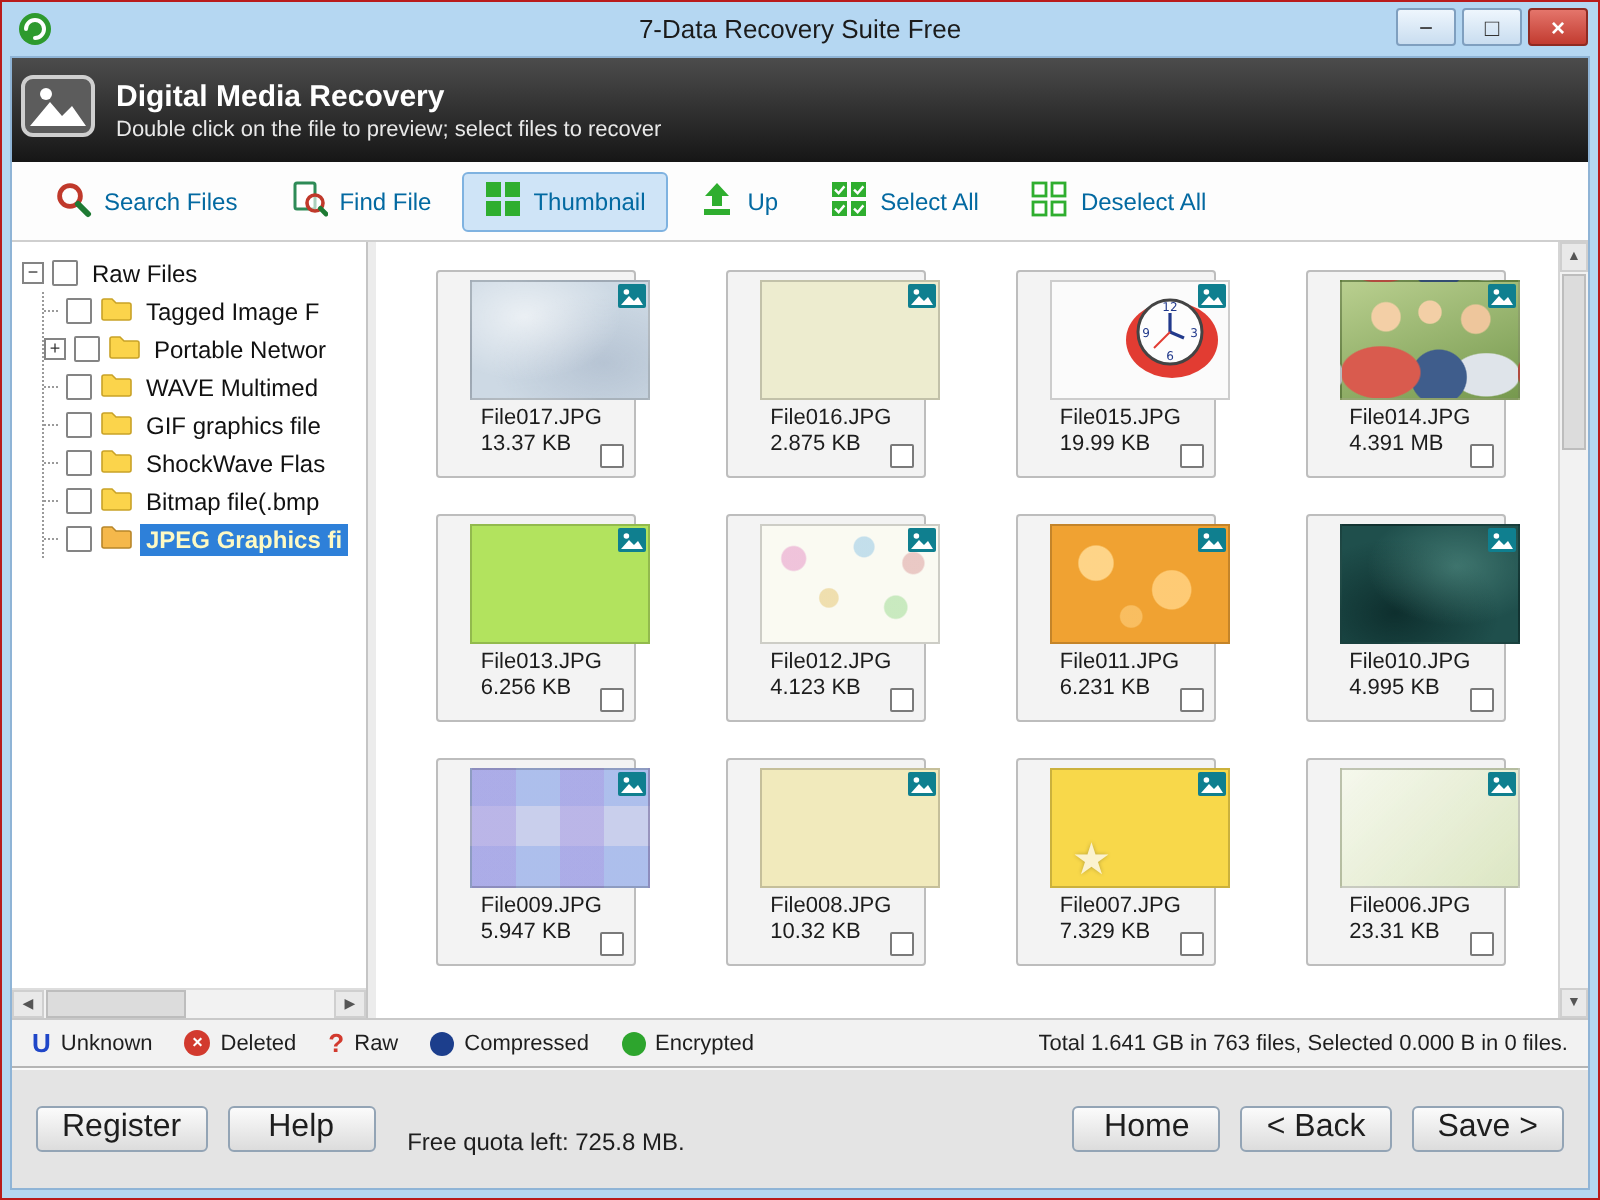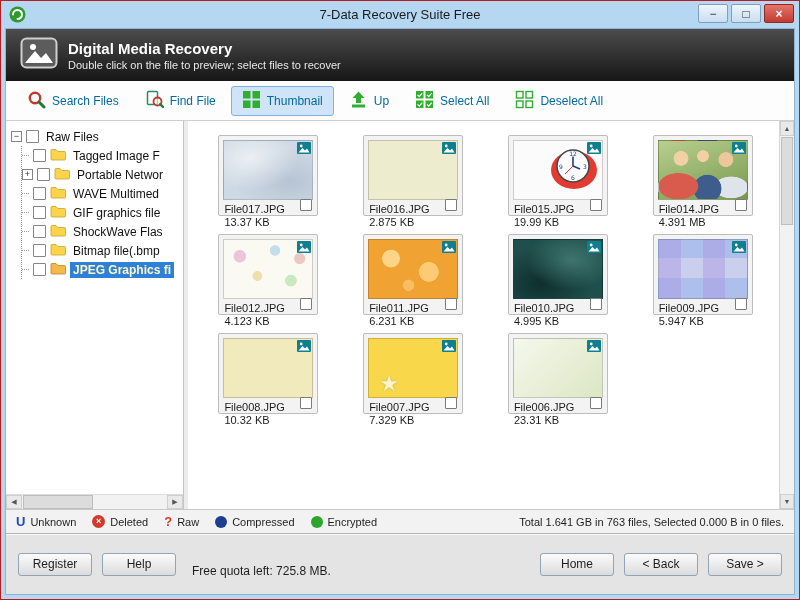--- a/index.html
+++ b/index.html
@@ -13,21 +13,21 @@
   .tb-title{position:absolute;left:0;right:0;text-align:center;font-size:13px;color:#1b1b1b;}
   .win-controls{position:absolute;right:5px;top:3px;display:flex;gap:3px;}
   .wc{width:30px;height:19px;display:flex;align-items:center;justify-content:center;font-size:12px;
       border:1px solid #7f9fbf;background:linear-gradient(#eef6fd,#c9ddf0);color:#333;border-radius:2px;cursor:default;}
   .wc.close{background:linear-gradient(#e4756b,#c23b30);border-color:#8f2a22;color:#fff;font-weight:bold;}
 
   
   .frame{flex:1;margin:0 4px 4px;border:1px solid #8fb4d6;background:#fff;display:flex;flex-direction:column;overflow:hidden;min-height:0;}
 
   
-  .banner{flex:0 0 52px;background:linear-gradient(#4c4c4c,#161616);display:flex;align-items:center;padding-left:14px;}
+  .banner{flex:0 0 52px;background:linear-gradient(#4c4c4c,#161616);display:flex;align-items:center;padding-left:4px;}
   .banner-text{margin-left:10px;}
   .banner-title{color:#fff;font-size:15px;font-weight:bold;line-height:19px;}
   .banner-sub{color:#e8e8e8;font-size:11px;line-height:14px;}
 
   
   .toolbar{flex:0 0 40px;background:#fdfdfd;border-bottom:1px solid #cfcfcf;display:flex;align-items:center;padding-left:10px;gap:4px;}
   .tb-btn{display:flex;align-items:center;gap:6px;height:30px;padding:0 10px;font-size:12px;color:#0369a1;
           border:1px solid transparent;border-radius:3px;cursor:default;}
   .tb-btn.active{background:#cfe4f7;border-color:#7fb2e0;}
 
@@ -43,21 +43,21 @@
   .flabel{padding:1px 3px;}
   .trow.selected .flabel{background:#2e80d9;color:#fef9c3;font-weight:bold;}
 
   .hscroll{position:absolute;bottom:0;left:0;right:0;height:15px;background:#f2f2f2;border-top:1px solid #ddd;display:flex;}
   .harrow{width:16px;height:14px;background:#e9e9e9;border:1px solid #cfcfcf;font-size:7px;display:flex;align-items:center;justify-content:center;color:#555;}
   .hthumb{width:70px;height:14px;background:#dcdcdc;border:1px solid #bdbdbd;margin-left:1px;}
 
   .splitter{flex:0 0 4px;background:#ececec;}
 
   .thumbs{flex:1;min-width:0;padding:14px 4px 0 8px;display:grid;grid-template-columns:repeat(4,1fr);row-gap:18px;justify-items:center;align-content:start;overflow:hidden;}
-  .card{width:100px;height:81px;position:relative;background:#f3f3f3;border:1px solid #bdbdbd;border-radius:2px;}
+  .card{width:100px;height:104px;position:relative;background:#f3f3f3;border:1px solid #bdbdbd;border-radius:2px;padding-left:16px;}
   .thumb{margin:4px auto 0;width:90px;height:60px;position:relative;border:1px solid rgba(0,0,0,.18);overflow:hidden;}
   .badge{position:absolute;top:1px;right:1px;line-height:0;}
   .fname{margin:3px 0 0 5px;font-size:11px;color:#1c1c1c;}
   .fsize{margin:1px 0 0 5px;font-size:11px;color:#1c1c1c;}
   .fcheck{position:absolute;right:5px;bottom:4px;width:12px;height:12px;background:#fff;border:1px solid#7a7a7a;border-radius:1px;}
 
   
   .t0{background-image:radial-gradient(ellipse at 30% 30%,rgba(255,255,255,.6),rgba(255,255,255,0) 55%),radial-gradient(ellipse at 75% 70%,rgba(160,175,195,.5),rgba(0,0,0,0) 60%);}
   .t3{background-image:
       radial-gradient(circle at 25% 30%,#f3cfa6 0 9%,transparent 10%),
@@ -97,21 +97,21 @@
   .lg-item{display:flex;align-items:center;gap:5px;margin-right:16px;}
   .lg-u{color:#1f46c8;font-weight:bold;font-size:13px;}
   .lg-del{width:13px;height:13px;border-radius:50%;background:#d23a2e;color:#fff;font-size:9px;font-weight:bold;display:flex;align-items:center;justify-content:center;line-height:1;}
   .lg-raw{color:#d23a2e;font-weight:bold;font-size:13px;}
   .lg-comp{width:12px;height:12px;border-radius:50%;background:#1c3e8c;}
   .lg-enc{width:12px;height:12px;border-radius:50%;background:#2da52d;}
   .lg-status{margin-left:auto;}
 
   
   .footer{flex:0 0 61px;background:#e4e4e4;border-top:1px solid #b5b5b5;box-shadow:inset 0 1px 0 #fafafa;display:flex;align-items:center;padding:0 12px;}
-  .btn{height:23px;min-width:74px;padding:0 12px;font-size:12px;color:#1e1e1e;border:1px solid #93a4b5;border-radius:3px;
+  .btn{height:23px;min-width:74px;padding:0 12px;font-size:16px;color:#1e1e1e;border:1px solid #93a4b5;border-radius:3px;
        background:linear-gradient(#fbfbfb,#dcdcdc);display:flex;align-items:center;justify-content:center;cursor:default;}
   .btn + .btn{margin-left:10px;}
   .quota{font-size:12px;color:#1e1e1e;margin-left:16px;margin-top:13px;}
   .footer-right{margin-left:auto;display:flex;}
   svg text{font-family:"DejaVu Sans",sans-serif;}
 </style>
 </head>
 <body>
 
 <div class="window">
@@ -335,20 +335,32 @@
                   <rect width="14" height="12" rx="1" fill="#0f7f8f"></rect>
                   <circle cx="4.2" cy="4" r="1.4" fill="#fff"></circle>
                   <path d="M1.5 10.5 L5.5 6 L8 8.5 L10 6.5 L12.5 10.5 Z" fill="#fff"></path>
                 </svg></span>
           </div>
           <div class="fname">File014.JPG</div>
           <div class="fsize">4.391 MB</div>
           <span class="fcheck"></span>
         </div>
 
+        <div class="card">
+          <div class="thumb t4" style="background-color: rgb(178, 227, 94);">
+            <span class="badge"><svg width="14" height="12" viewBox="0 0 14 12">
+                  <rect width="14" height="12" rx="1" fill="#0f7f8f"></rect>
+                  <circle cx="4.2" cy="4" r="1.4" fill="#fff"></circle>
+                  <path d="M1.5 10.5 L5.5 6 L8 8.5 L10 6.5 L12.5 10.5 Z" fill="#fff"></path>
+                </svg></span>
+          </div>
+          <div class="fname">File013.JPG</div>
+          <div class="fsize">6.256 KB</div>
+          <span class="fcheck"></span>
+        </div>
 
         <div class="card">
           <div class="thumb t5" style="background-color: rgb(250, 250, 242);">
             <span class="badge"><svg width="14" height="12" viewBox="0 0 14 12">
                   <rect width="14" height="12" rx="1" fill="#0f7f8f"></rect>
                   <circle cx="4.2" cy="4" r="1.4" fill="#fff"></circle>
                   <path d="M1.5 10.5 L5.5 6 L8 8.5 L10 6.5 L12.5 10.5 Z" fill="#fff"></path>
                 </svg></span>
           </div>
           <div class="fname">File012.JPG</div>

